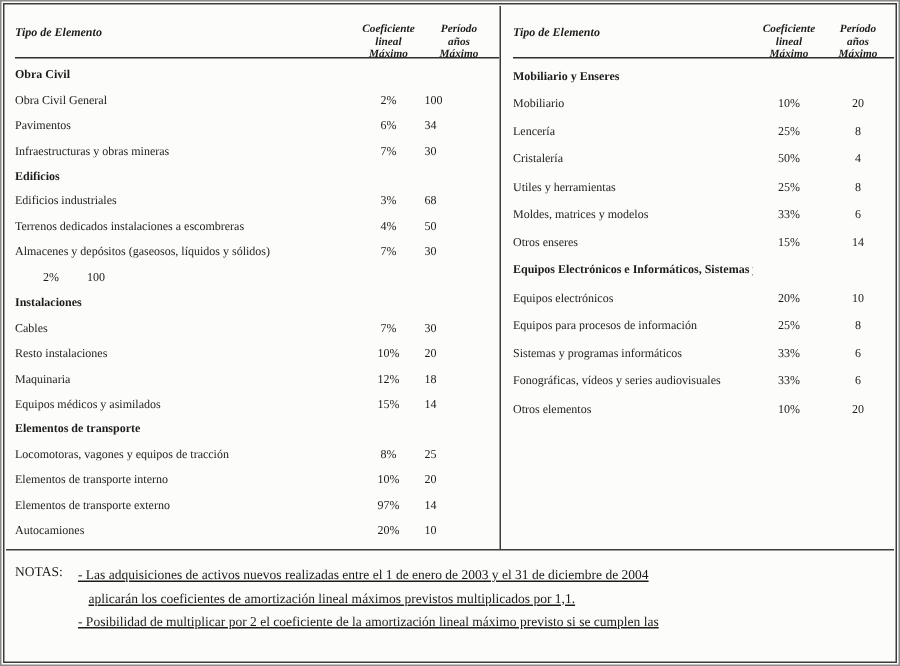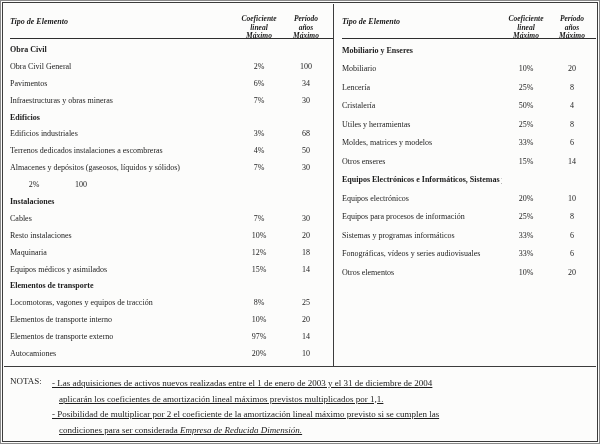--- a/index.html
+++ b/index.html
@@ -65,21 +65,21 @@
 
   .tbody { display: flex; flex-direction: column; padding-top: 2px; }
   .trow {
     display: flex; align-items: center;
     font-size: 8px;
   }
   .tbl-left  .trow { height: 16.9px; }
   .tbl-right .trow { height: 18.5px; }
   .trow .c-label { flex: 1; white-space: nowrap; overflow: hidden; }
   .tbl-left  .trow .c-coef { width: 48px; text-align: center; }
-  .tbl-left  .trow .c-per  { width: 46px; text-align: center; margin-right: 4px; }
+  .tbl-left  .trow .c-per  { width: 46px; margin-right: 4px; }
   .tbl-right .trow .c-coef { width: 48px; text-align: center; }
   .tbl-right .trow .c-per  { width: 44px; text-align: center; margin-right: 2px; }
   .trow.section { font-weight: bold; }
 
   .notes-area {
     position: absolute; left: 0; right: 0; top: 363px; bottom: 0;
     display: flex;
     padding-top: 9px;
     box-sizing: border-box;
     font-size: 9px;
@@ -298,19 +298,18 @@
 
     <div class="notes-area">
       <div class="notas-label">NOTAS:</div>
       <div class="notes-list">
         <div class="note-item">
           <div class="note-line">- Las adquisiciones de activos nuevos realizadas entre el 1 de enero de 2003 y el 31 de diciembre de 2004</div>
           <div class="note-line cont">aplicarán los coeficientes de amortización lineal máximos previstos multiplicados por 1,1.</div>
         </div>
         <div class="note-item">
           <div class="note-line">- Posibilidad de multiplicar por 2 el coeficiente de la amortización lineal máximo previsto si se cumplen las</div>
-          <div class="note-line cont"><span>condiciones para ser considerada </span><span class="it">Empresa de Reducida Dimensión.</span></div>
         </div>
       </div>
     </div>
 
   </div>
 </div>
 
 </body></html>

